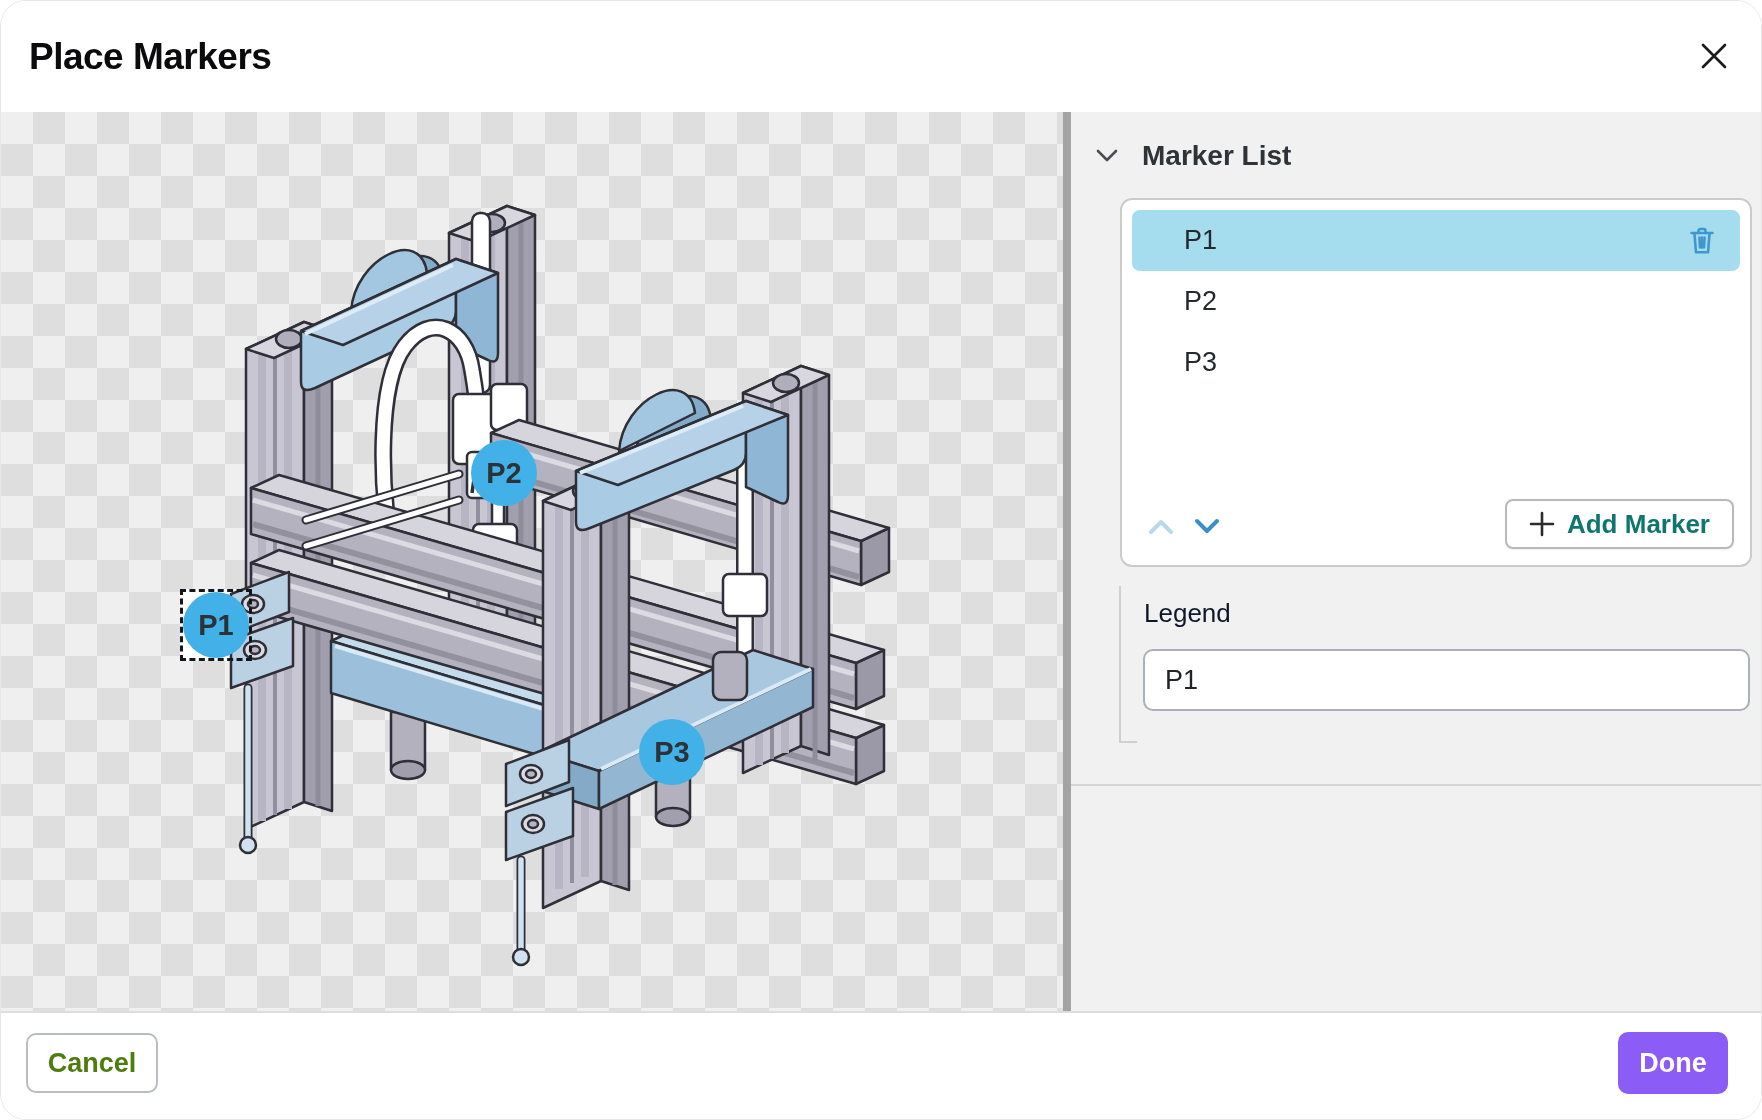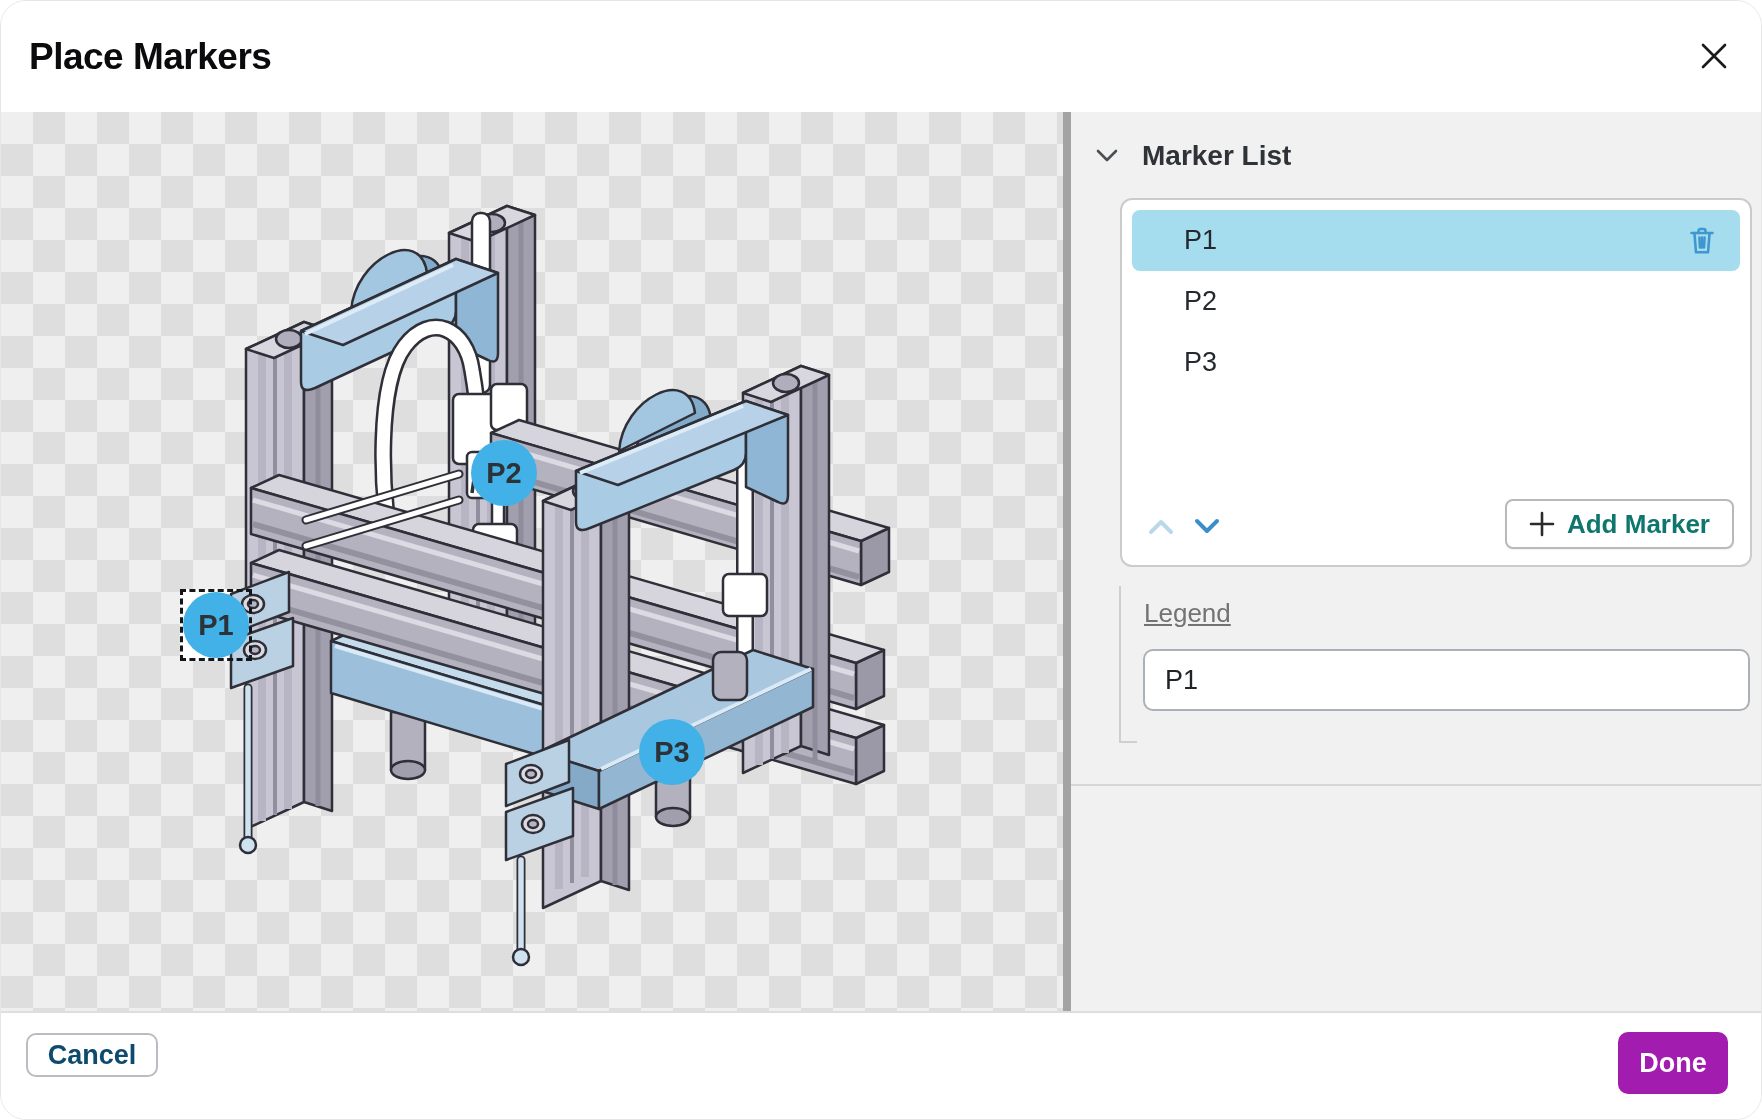--- a/index.html
+++ b/index.html
@@ -48,33 +48,33 @@
   .card-arrows { position:absolute; left:24px; bottom:28px; display:flex; gap:16px; }
   .card-arrows button { background:none; border:none; cursor:pointer; padding:2px; display:flex; }
   .add-btn { position:absolute; right:16px; bottom:16px; height:50px; padding:0 22px;
              background:#ffffff; border:2px solid #b9b9b9; border-radius:8px;
              display:flex; align-items:center; gap:12px; font-size:26px; font-weight:600;
              color:#0f766e; cursor:pointer; box-shadow:0 1px 2px rgba(0,0,0,0.06);
              font-family:"Liberation Sans", sans-serif; }
 
   .group-line { position:absolute; left:48px; top:474px; width:18px; height:157px;
                 border-left:2px solid #cfcfcf; border-bottom:2px solid #cfcfcf; }
-  .legend-label { position:absolute; left:73px; top:486px; font-size:26px; color:#737373;text-decoration:underline; }
+  .legend-label { position:absolute; left:73px; top:486px; font-size:26px; color:#0f172a; }
   .legend-input { position:absolute; left:72px; top:537px; width:607px; height:62px;
                   border:2px solid #aab1b8; border-radius:10px; background:#ffffff;
                   font-size:27px; color:#202428; padding:0 20px;
                   font-family:"Liberation Sans", sans-serif; }
   .panel-divider { position:absolute; left:0; top:672px; width:700px; height:2px; background:#d6d6d6; }
 
   
   .footer { position:absolute; left:0; top:1010px; width:1762px; height:110px;
             background:#ffffff; border-top:2px solid #dedede; }
-  .cancel-btn { position:absolute; left:25px; top:20px; width:132px; height:44px;
+  .cancel-btn { position:absolute; left:25px; top:20px; width:132px; height:60px;
                 background:#ffffff; border:2px solid #b9bcc1; border-radius:10px;
-                font-size:27px; font-weight:600; color:#0c4a6e; cursor:pointer;
+                font-size:27px; font-weight:600; color:#4d7c0f; cursor:pointer;
                 font-family:"Liberation Sans", sans-serif; }
   .done-btn { position:absolute; right:35px; top:19px; width:110px; height:62px;
               border:none; border-radius:10px; font-size:27px; font-weight:700; color:#ffffff;
               cursor:pointer; font-family:"Liberation Sans", sans-serif; }
 </style>
 </head>
 <body>
 
 <div class="dialog">
 
@@ -318,16 +318,16 @@
 
     <div class="group-line"></div>
     <div class="legend-label">Legend</div>
     <input class="legend-input" type="text" value="P1" style="">
 
     <div class="panel-divider"></div>
   </div>
 
   <div class="footer">
     <button class="cancel-btn">Cancel</button>
-    <button class="done-btn" style="background:#a21caf;">Done</button>
+    <button class="done-btn" style="background:#8b5cf6;">Done</button>
   </div>
 
 </div>
 
 </body></html>

